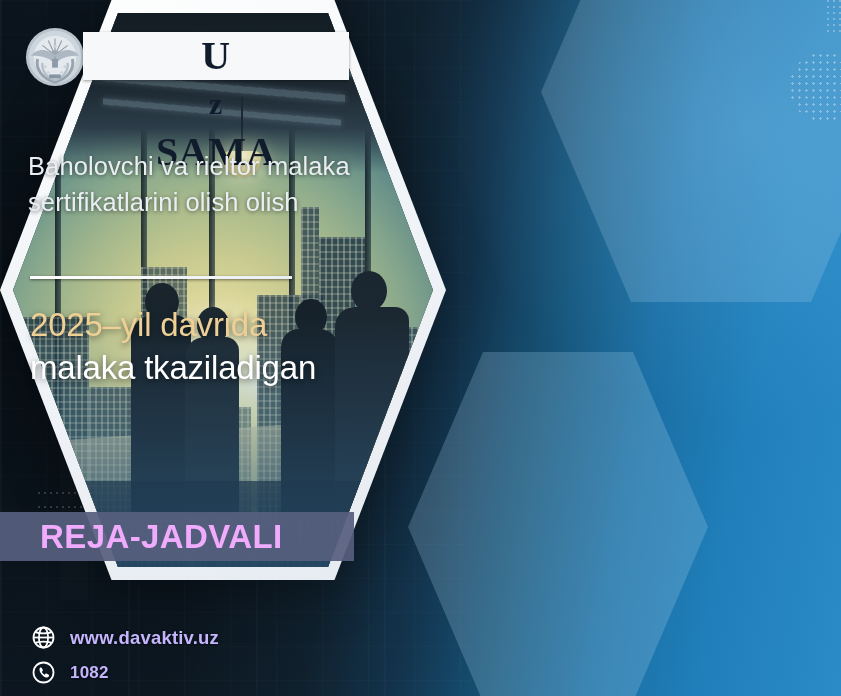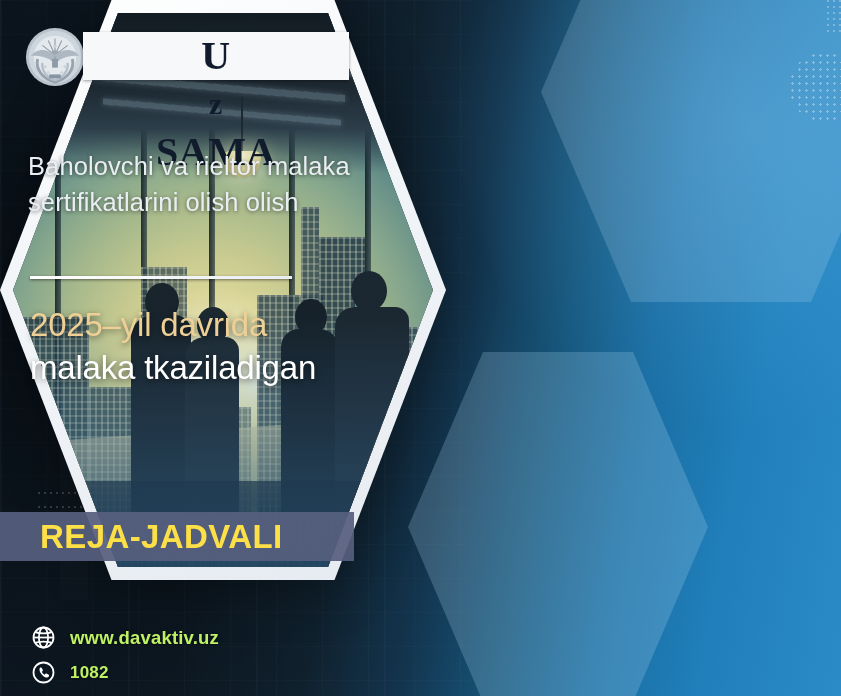--- a/index.html
+++ b/index.html
@@ -208,33 +208,33 @@
   }
   #headline .gold { color: #eed096; }
   #headline .white { color: #ffffff; }
 
   #plan-banner {
     position:absolute; left: 0; top: 512px; width: 354px; height: 49px;
     background: rgba(86,95,126,.93);
   }
   #plan-banner span {
     position:absolute; left: 40px; top: 0; line-height: 49px;
-    color: #fde047; font-size: 33px; font-weight: 700; letter-spacing: .4px;
+    color: #f0abfc; font-size: 33px; font-weight: 700; letter-spacing: .4px;
   }
 
   
   #contacts { position:absolute; left: 30px; top: 622px; }
   .crow { display:flex; align-items:center; height: 31px; }
   .crow + .crow { margin-top: 4px; }
   .cicon {
     width: 26px; height: 26px; flex: 0 0 26px;
     display:flex; align-items:center; justify-content:center;
   }
   .clabel {
-    margin-left: 14px; color:#bef264; font-weight: 700;
+    margin-left: 14px; color:#c4b5fd; font-weight: 700;
     font-size: 18.5px; letter-spacing: .2px;
     text-shadow: 0 1px 3px rgba(0,0,0,.55);
   }
   #contacts .crow:last-child .clabel { font-size: 17px; }
 </style>
 </head>
 <body>
 
 <div id="poster">
 

